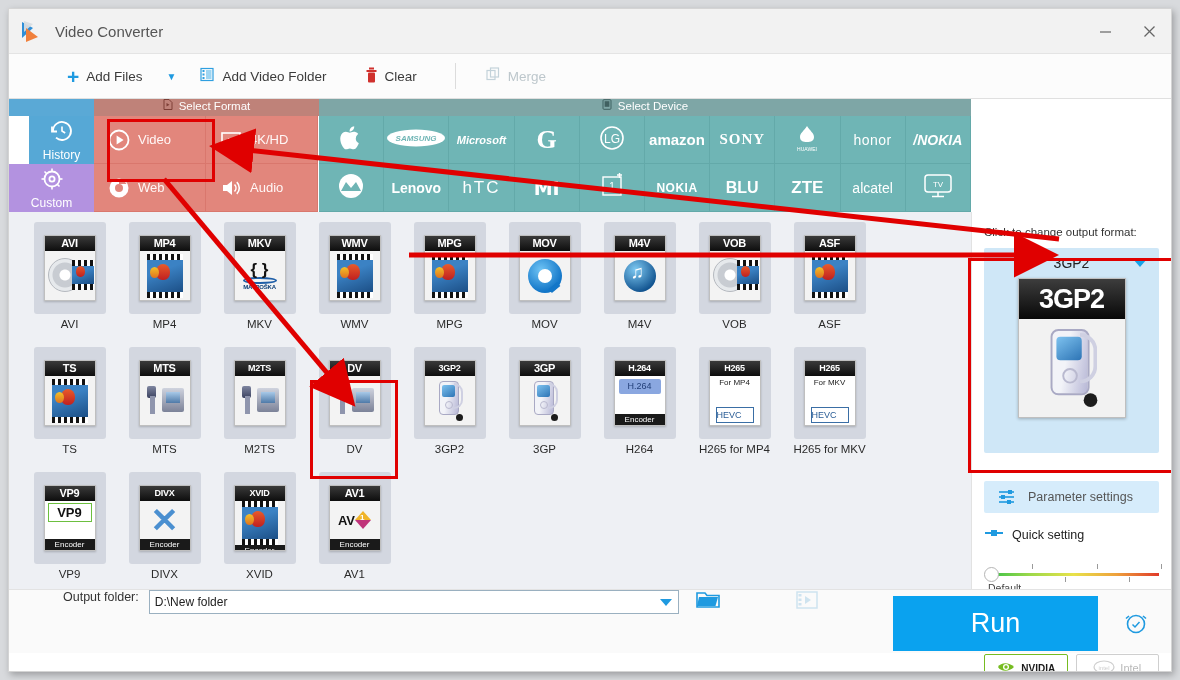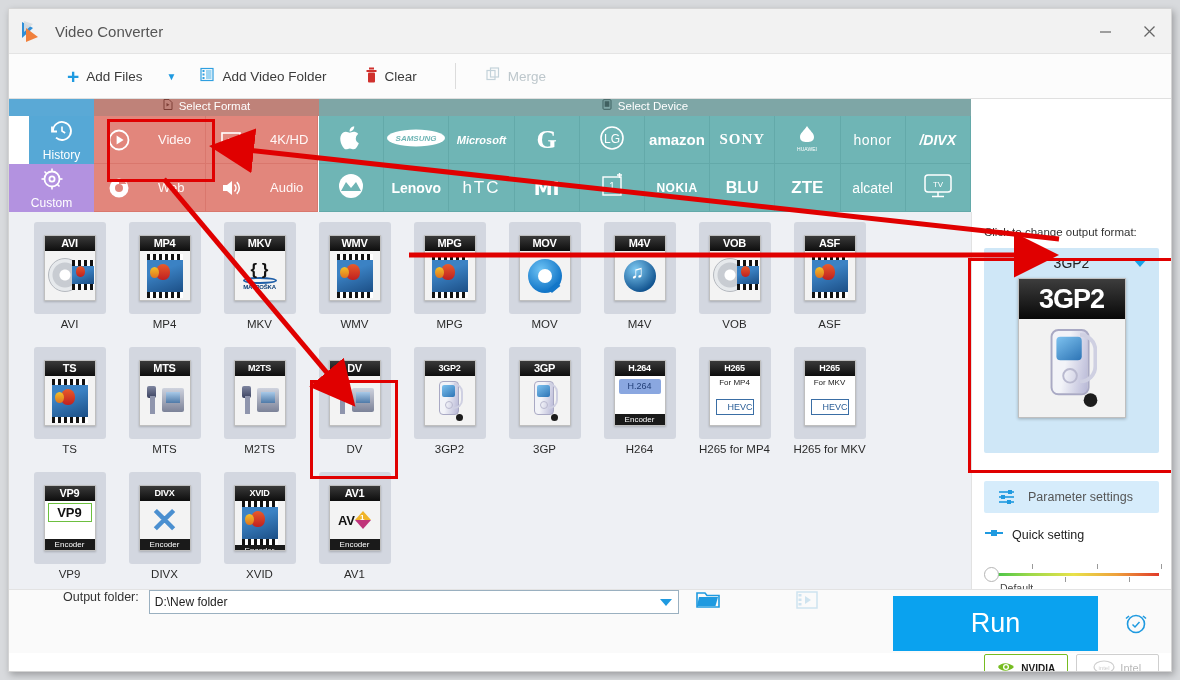--- a/index.html
+++ b/index.html
@@ -44,21 +44,21 @@
   .cat-body { display:flex; height:96px; }
   .side-col { width:85px; }
   .side-btn { height:48px; display:flex; flex-direction:column; align-items:center; justify-content:center; color:#fff; font-size:12px; }
   .side-history { background:#56a8d6;margin-left:20px; }
   .side-custom { background:#b392e0; }
   .side-ic { margin-bottom:1px; }
 
   .fmt-col { width:225px; display:flex; flex-wrap:wrap; }
   .fmt-btn { width:112px; height:48px; background:#e2867c; border-right:1px solid #d9776d; border-bottom:1px solid #d9776d;
              display:flex; align-items:center; justify-content:flex-start; color:#fff7f6; font-size:13px; padding-left:14px; }
-  .fmt-btn .ic { margin-right:28px; display:flex; align-items:center; }
+  .fmt-btn .ic { margin-right:8px; display:flex; align-items:center; }
   .fmt-btn.sel { background:#e2867c; }
 
   .dev-col { flex:1; display:flex; flex-wrap:wrap; background:#6fb5b5; }
   .dev-btn { width:10%; height:48px; display:flex; align-items:center; justify-content:center;
              border-right:1px solid #63a9a9; border-bottom:1px solid #63a9a9; color:#ffffff; }
   .dev-logo { font-size:14px; font-weight:bold; letter-spacing:.5px; }
 
   .right-col { width:200px; background:#fff; }
 
   
@@ -68,21 +68,21 @@
   .fcell { width:95px; height:125px; display:flex; flex-direction:column; align-items:center; }
   .ftile { width:72px; height:92px; background:#d3d7e0; border-radius:3px; display:flex; align-items:center; justify-content:center; }
   .ficon { width:52px; height:66px; background:#fff; border:1px solid #bfbfbf; box-shadow:0 1px 2px rgba(0,0,0,.2);
            display:flex; flex-direction:column; overflow:hidden; }
   .ficon .cap { background:#1a1a1a; background:linear-gradient(#3a3a3a,#0d0d0d); color:#fff; font-size:11px; font-weight:bold;
                 text-align:center; line-height:15px; height:15px; letter-spacing:-.3px; }
   .ficon .cap.sm { font-size:9px; }
   .ficon .body { flex:1; position:relative; background:#f3f3f3; display:flex; align-items:center; justify-content:center; }
   .ficon .enc { background:#1a1a1a; color:#fff; font-size:8px; text-align:center; line-height:11px; height:11px; }
   .ficon .sub { font-size:8px; text-align:center; line-height:11px; color:#222; }
-  .ficon .hevc { border:1px solid #3a6ea5; color:#2a5d96; font-size:9px; line-height:14px; margin:11px 6px; text-align:right; background:#fff; }
+  .ficon .hevc { border:1px solid #3a6ea5; color:#2a5d96; font-size:9px; line-height:14px; margin:19px 6px; text-align:left; background:#fff; }
   .ficon .h264box { background:#8aa7e0; color:#23407a; font-size:9px; line-height:15px; text-align:center; margin:2px 4px; border-radius:2px; }
   .ficon .vp9box { border:1px solid #6cbf3f; font-size:13px; font-weight:bold; line-height:17px; text-align:center; margin:1px 3px; color:#111; }
   .flabel { font-size:11.5px; color:#2b2b2b; margin-top:4px; text-align:center; line-height:13px; }
 
   
   .art-film { width:36px; height:44px; background:
      repeating-linear-gradient(90deg,#111 0 3px,#111 3px 3px),
      linear-gradient(#2f6fb5,#6fa8d8); position:relative; overflow:hidden; }
   .art-film .strip-t,.art-film .strip-b{position:absolute;left:0;right:0;height:6px;background:repeating-linear-gradient(90deg,#111 0 3px,#fff 3px 6px);}
   .art-film .strip-t{top:0}.art-film .strip-b{bottom:0}
@@ -131,21 +131,21 @@
 
   .btn-soft { background:#d6ecfb; height:32px; display:flex; align-items:center; border-radius:2px; margin-top:14px; padding-left:14px; color:#555; font-size:12.5px; }
   .btn-soft .ic { margin-right:12px; display:flex; }
   .quick-row { display:flex; align-items:center; margin-top:14px; font-size:12.5px; color:#222; }
   .quick-row .ic { margin-right:8px; color:#1f9ae0; }
   .slider-wrap { margin-top:20px; position:relative; height:34px; }
   .slider-track { position:absolute; left:4px; right:0; top:11px; height:3px;
      background:linear-gradient(90deg,#35c04a,#9ed94a,#e8e24a,#eea13c,#e03a2a); }
   .slider-knob { position:absolute; left:0; top:5px; width:15px;height:15px;border-radius:50%;background:#fff;border:1px solid #b5b5b5; }
   .tick { position:absolute; width:1px; height:5px; background:#9a9a9a; }
-  .slider-label { position:absolute; left:16px; top:20px; font-size:10.5px; color:#444; }
+  .slider-label { position:absolute; left:4px; top:20px; font-size:10.5px; color:#444; }
   .hw-btns { display:flex; gap:8px; margin-top:9px; }
   .hw-btn { flex:1; height:28px; border:1px solid #cfcfcf; border-radius:2px; display:flex; align-items:center; justify-content:center; gap:5px; font-size:11px; }
   .hw-nvidia { border-color:#76bc21; color:#1a1a1a; font-weight:bold; }
   .hw-intel { color:#b9b9b9; }
 
   
   .bottom { height:64px; background:#fafafa; border-top:1px solid #e3e3e3; display:flex; align-items:flex-start; position:relative; }
   .of-label { margin-left:54px; font-size:12.5px; color:#333; }
   .of-input { margin-left:10px; width:530px; height:24px; border:1px solid #9ab0c0; background:#fff;
               font-size:12px; color:#222; padding:0 22px 0 5px; line-height:22px; position:relative; }
@@ -365,21 +365,21 @@
       <div class="dev-btn">
           <span><svg width="38" height="30" viewBox="0 0 38 30">
               <path d="M19 3c-3 5-7 7-7 11s3 5 7 5 7-1 7-5-4-6-7-11z" fill="#fff"></path>
               <text x="19" y="28" font-size="5" fill="#fff" text-anchor="middle" font-family="Liberation Sans">HUAWEI</text>
             </svg></span>
         </div>
       <div class="dev-btn">
           <span style="font-size:14px;letter-spacing:.5px">honor</span>
         </div>
       <div class="dev-btn">
-          <span style="font-size:14px;font-weight:bold;font-style:italic">/DIVX</span>
+          <span style="font-size:14px;font-weight:bold;font-style:italic">/NOKIA</span>
         </div>
 
       <div class="dev-btn">
           <span><svg width="28" height="28" viewBox="0 0 28 28">
               <circle cx="14" cy="14" r="12" fill="#fff"></circle>
               <path d="M4 19l5-9 5 6 5-6 5 9z" fill="#6fb5b5"></path>
             </svg></span>
         </div>
       <div class="dev-btn">
           <span style="font-size:14px;font-weight:bold">Lenovo</span>

